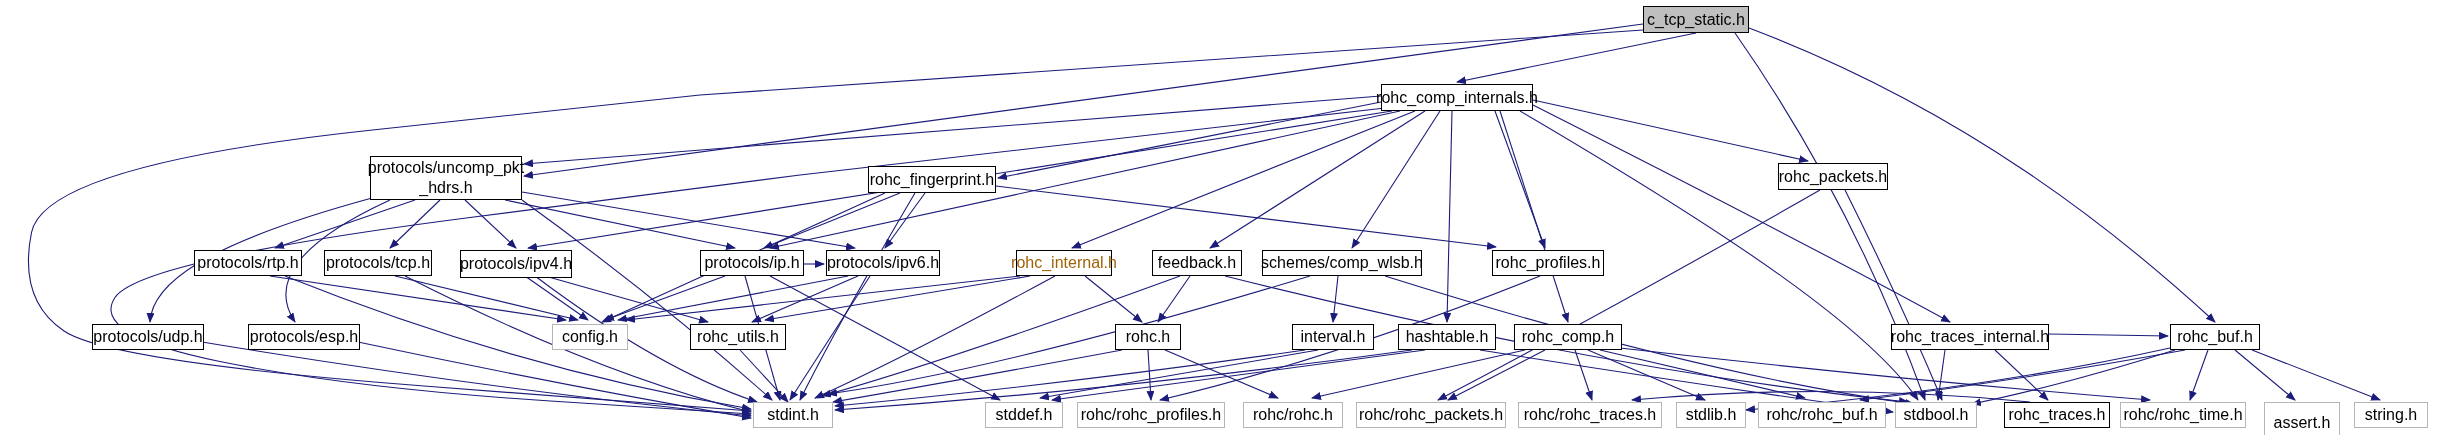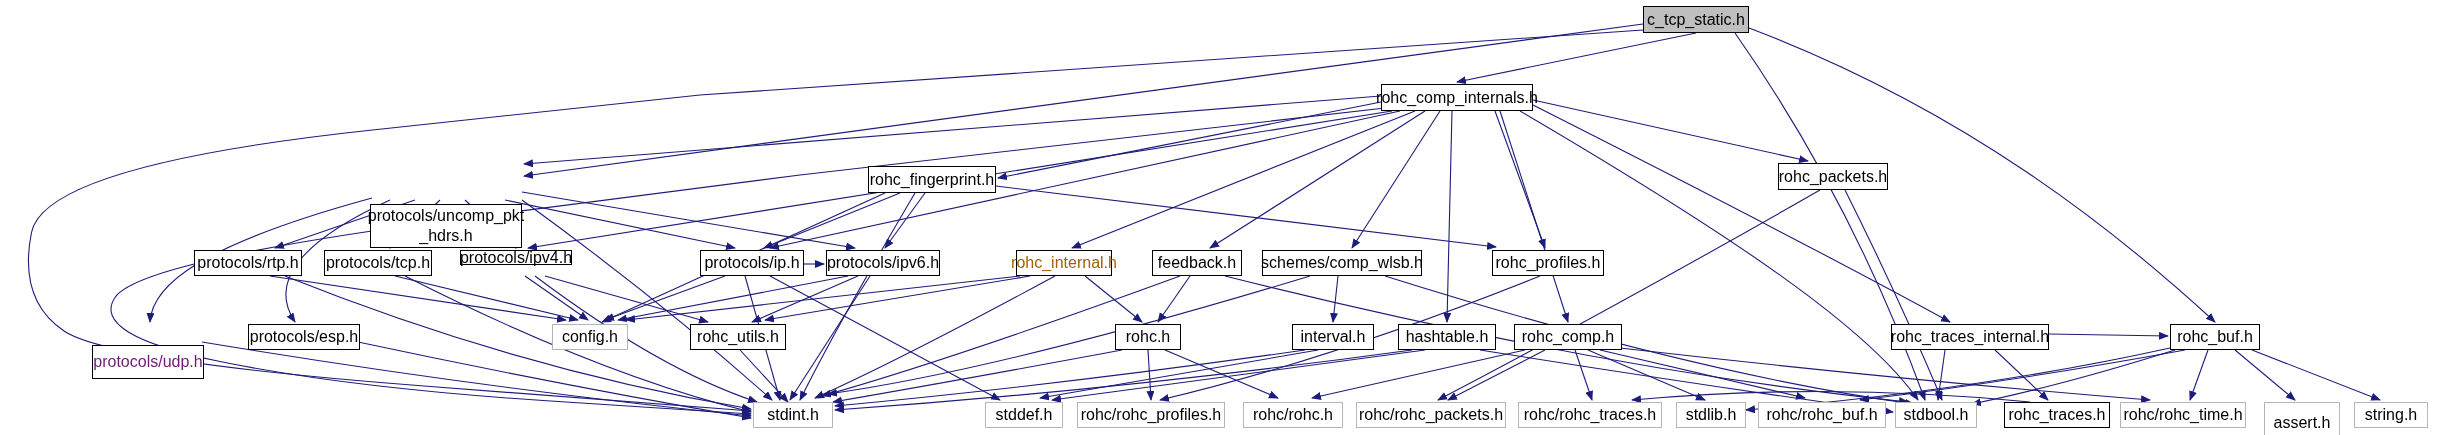--- a/index.html
+++ b/index.html
@@ -107,34 +107,34 @@
         <path d="M2208,350 L2190,400" fill="none" stroke="#1c1c7a" stroke-width="1.1" marker-end="url(#arrow)"></path>
         <path d="M2235,350 L2295,400" fill="none" stroke="#1c1c7a" stroke-width="1.1" marker-end="url(#arrow)"></path>
         <path d="M2252,350 L2380,400" fill="none" stroke="#1c1c7a" stroke-width="1.1" marker-end="url(#arrow)"></path>
         <path d="M2175,350 Q2060,386 1972,404" fill="none" stroke="#1c1c7a" stroke-width="1.1" marker-end="url(#arrow)"></path>
         <path d="M2170,348 Q1980,390 1746,410" fill="none" stroke="#1c1c7a" stroke-width="1.1" marker-end="url(#arrow)"></path>
       </g>
   </svg>
   <div id="nodes">
       <div class="node main" style="left: 1643px; top: 6px; width: 106px; height: 27px; color: rgb(0, 0, 0); background: rgb(191, 191, 191);">c_tcp_static.h</div>
       <div class="node" style="left: 1381px; top: 84px; width: 152px; height: 27px; color: rgb(0, 0, 0);">rohc_comp_internals.h</div>
-      <div class="node" style="left: 370px; top: 156px; width: 152px; height: 44px; color: rgb(0, 0, 0); margin-top: 48px;">protocols/uncomp_pkt
+      <div class="node" style="left: 370px; top: 156px; width: 152px; height: 44px; color: rgb(0, 0, 0);">protocols/uncomp_pkt
 _hdrs.h</div>
       <div class="node" style="left: 868px; top: 166px; width: 128px; height: 27px; color: rgb(0, 0, 0);">rohc_fingerprint.h</div>
       <div class="node" style="left: 1778px; top: 163px; width: 110px; height: 27px; color: rgb(0, 0, 0);">rohc_packets.h</div>
       <div class="node" style="left: 194px; top: 250px; width: 108px; height: 26px; color: rgb(0, 0, 0);">protocols/rtp.h</div>
       <div class="node" style="left: 324px; top: 250px; width: 108px; height: 26px; color: rgb(0, 0, 0);">protocols/tcp.h</div>
-      <div class="node" style="left: 460px; top: 250px; width: 112px; height: 15px; color: rgb(0, 0, 0);">protocols/ipv4.h</div>
+      <div class="node" style="left: 460px; top: 250px; width: 112px; height: 28px; color: rgb(0, 0, 0);">protocols/ipv4.h</div>
       <div class="node" style="left: 700px; top: 250px; width: 104px; height: 26px; color: rgb(0, 0, 0);">protocols/ip.h</div>
       <div class="node" style="left: 826px; top: 250px; width: 114px; height: 26px; color: rgb(0, 0, 0);">protocols/ipv6.h</div>
       <div class="node" style="left: 1016px; top: 250px; width: 96px; height: 26px; color: #a16207;">rohc_internal.h</div>
       <div class="node" style="left: 1152px; top: 250px; width: 90px; height: 26px; color: rgb(0, 0, 0);">feedback.h</div>
       <div class="node" style="left: 1262px; top: 250px; width: 160px; height: 26px; color: rgb(0, 0, 0);">schemes/comp_wlsb.h</div>
       <div class="node" style="left: 1492px; top: 250px; width: 112px; height: 26px; color: rgb(0, 0, 0);">rohc_profiles.h</div>
-      <div class="node" style="left: 92px; top: 324px; width: 112px; height: 34px; color: #701a75; margin-top: 21px;">protocols/udp.h</div>
+      <div class="node" style="left: 92px; top: 324px; width: 112px; height: 26px; color: #000000;">protocols/udp.h</div>
       <div class="node" style="left: 248px; top: 324px; width: 112px; height: 26px; color: rgb(0, 0, 0);">protocols/esp.h</div>
       <div class="node external" style="left: 552px; top: 324px; width: 76px; height: 26px; color: rgb(0, 0, 0);">config.h</div>
       <div class="node" style="left: 690px; top: 324px; width: 96px; height: 26px; color: rgb(0, 0, 0);">rohc_utils.h</div>
       <div class="node" style="left: 1115px; top: 324px; width: 66px; height: 26px; color: rgb(0, 0, 0);">rohc.h</div>
       <div class="node" style="left: 1292px; top: 324px; width: 82px; height: 26px; color: rgb(0, 0, 0);">interval.h</div>
       <div class="node" style="left: 1398px; top: 324px; width: 98px; height: 26px; color: rgb(0, 0, 0);">hashtable.h</div>
       <div class="node" style="left: 1514px; top: 324px; width: 108px; height: 26px; color: rgb(0, 0, 0);">rohc_comp.h</div>
       <div class="node" style="left: 1891px; top: 324px; width: 158px; height: 26px; color: rgb(0, 0, 0);">rohc_traces_internal.h</div>
       <div class="node" style="left: 2170px; top: 324px; width: 90px; height: 26px; color: rgb(0, 0, 0);">rohc_buf.h</div>
       <div class="node external" style="left: 753px; top: 402px; width: 80px; height: 26px; color: rgb(0, 0, 0);">stdint.h</div>

